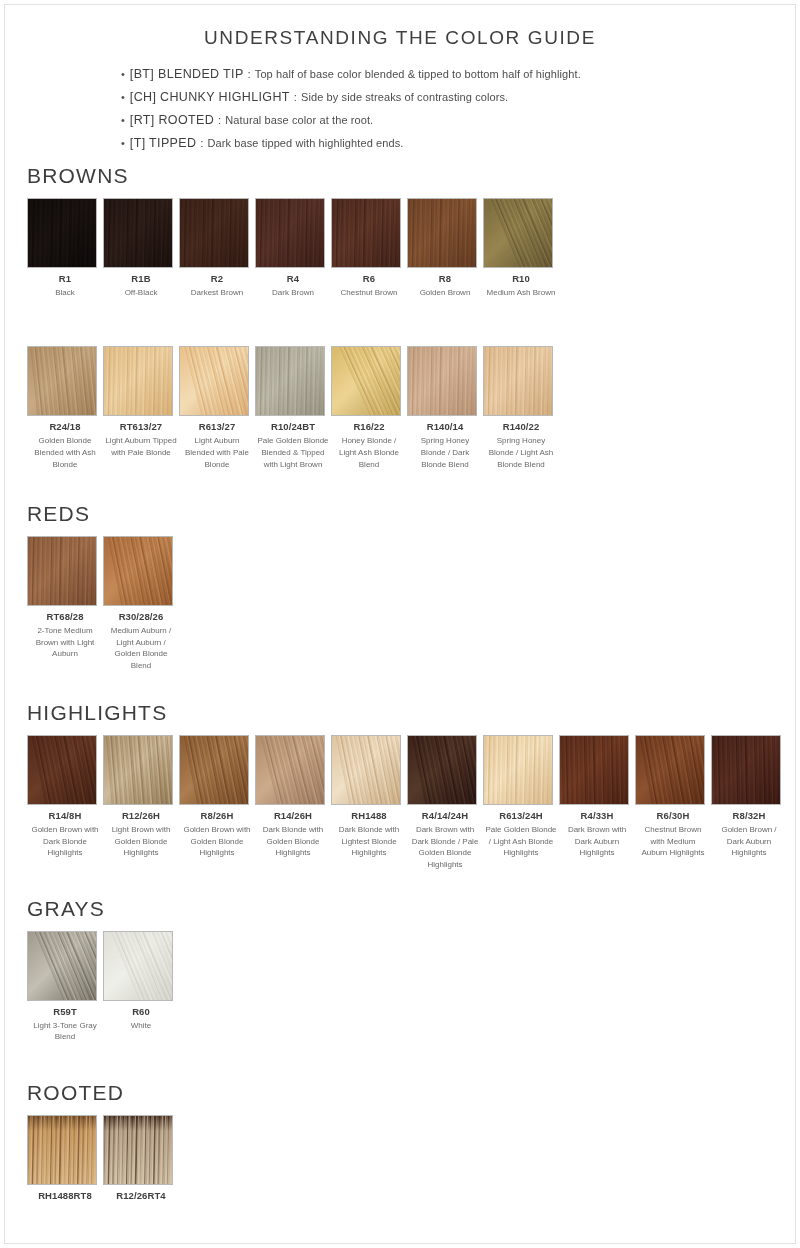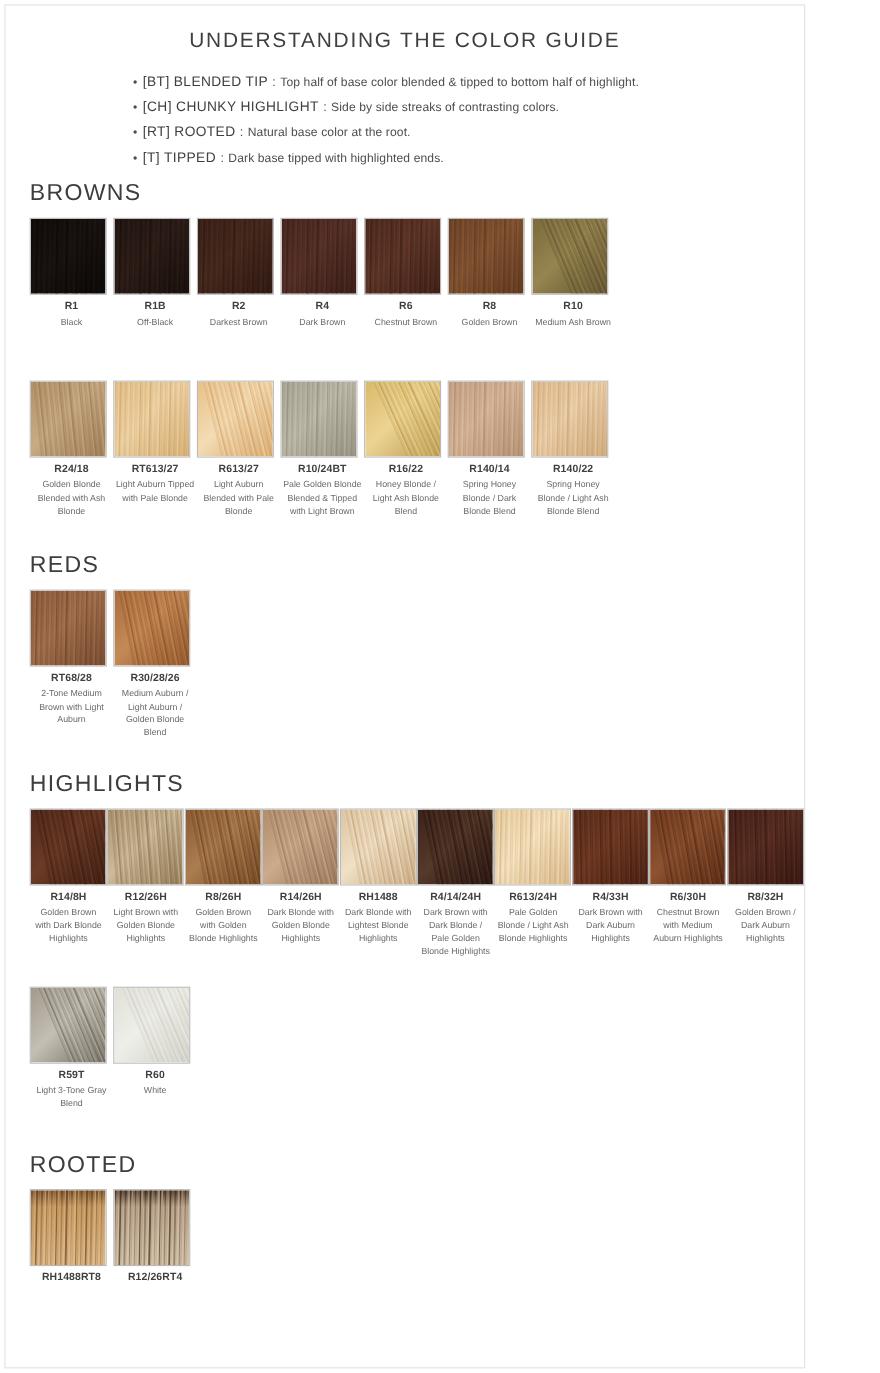--- a/index.html
+++ b/index.html
@@ -10,21 +10,21 @@
   body {
     width: 800px; height: 1248px;
     font-family: "Liberation Sans", sans-serif;
     color: #4a4a4a;
     overflow: hidden;
     position: relative;
   }
   .page {
     position: absolute;
     left: 4px; top: 4px;
-    width: 728px; height: 1240px;
+    width: 792px; height: 1240px;
     border: 1px solid #e2e2e2;
     background: #fff;
     overflow: hidden;
   }
 
   
   .guide-header { padding-top: 22px; }
   .guide-title {
     text-align: center;
     font-size: 19px;
@@ -1813,20 +1813,21 @@
                   <line x1="100.00" y1="-20" x2="102.80" y2="120" stroke="#5d3124" stroke-width="0.80" opacity="0.58"></line>
                 </g>
               </svg>
             </div>
             <div class="swatch-code">R8/32H</div>
             <div class="swatch-desc">Golden Brown / Dark Auburn Highlights</div>
           </div>
         </div>
       </div>
       <div class="section" id="sec-grays">
+        <h2 class="section-title">GRAYS</h2>
         <div class="swatch-row">
           <div class="swatch-cell">
             <div class="swatch">
               <svg class="strands-svg" xmlns="http://www.w3.org/2000/svg" viewBox="0 0 100 100" preserveAspectRatio="none" style="position:absolute;inset:0;width:100%;height:100%">
                 <defs>
                   <linearGradient id="g26" x1="0" y1="0" x2="1" y2="1">
                     <stop offset="0%" stop-color="#a09a8c"></stop>
                     <stop offset="45%" stop-color="#c4bfb3"></stop>
                     <stop offset="100%" stop-color="#6f6a5f"></stop>
                   </linearGradient>

